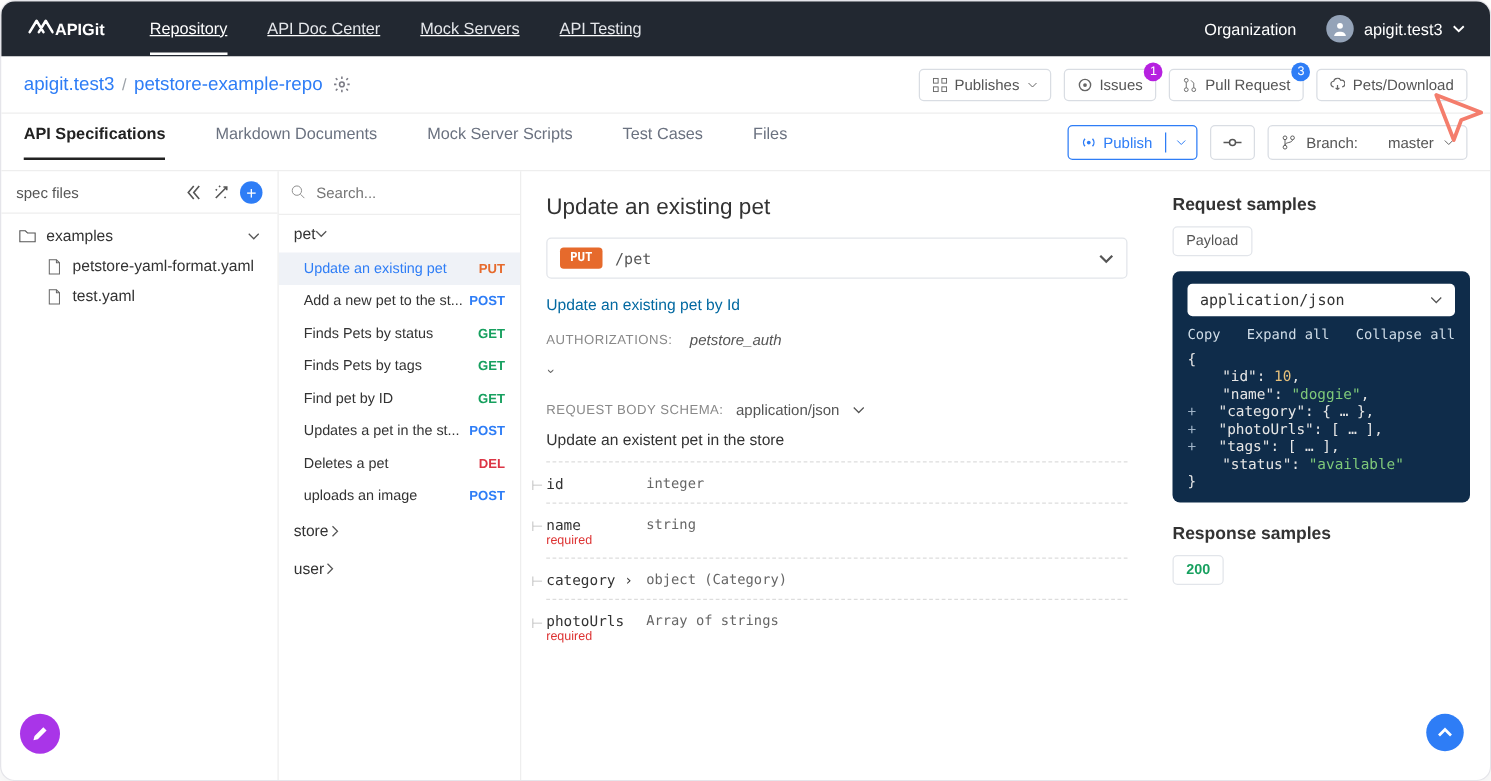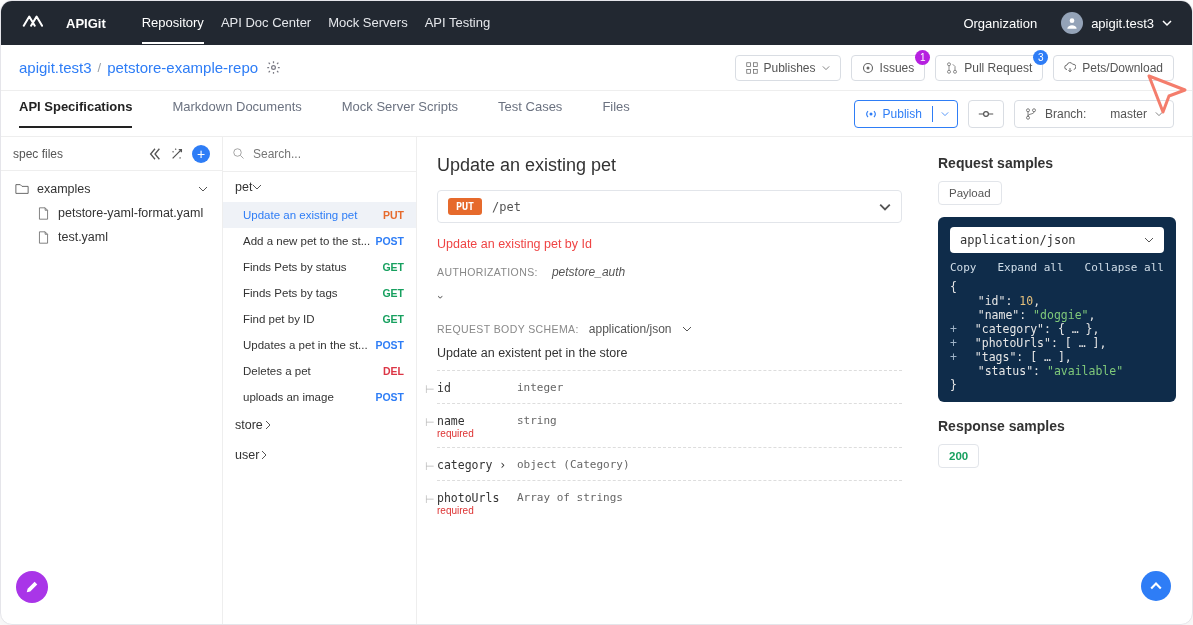--- a/index.html
+++ b/index.html
@@ -8,23 +8,23 @@
 .screenshot-frame { position: absolute; inset: 0; border-radius: 12px; border: 1px solid #e5e5ea; box-shadow: 0 10px 30px rgba(0,0,0,.08); overflow: hidden; background: #fff; z-index: 1; }
 
 .blob { position: absolute; border-radius: 50%; z-index: 0; }
 .blob-pink { right: -60px; top: 20px; width: 160px; height: 160px; background: #efe5f4; }
 .blob-blue { right: -100px; top: 180px; width: 260px; height: 260px; background: #d9e8f6; }
 .blob-purple { left: 120px; bottom: -60px; width: 120px; height: 120px; background: #c9c8f1; }
 .cursor-badge { position: absolute; right: -6px; top: 70px; width: 56px; height: 56px; z-index: 2; }
 
 
 .topbar { height: 44px; background: #222831; display: flex; align-items: center; padding: 0 20px; color: #fff; }
-.logo { display: flex; align-items: center; gap: 23px; font-weight: 600; margin-right: 36px; }
+.logo { display: flex; align-items: center; gap: 1px; font-weight: 600; margin-right: 36px; }
 .logo svg { width: 22px; height: 22px; }
-.nav-tabs { display: flex; gap: 17px; }
+.nav-tabs { display: flex; gap: 32px; text-decoration: underline; }
 .nav-tab { color: #e5e7eb; font-size: 13px; padding: 12px 0; cursor: pointer; }
 .nav-tab.active { color: #fff; border-bottom: 2px solid #fff; }
 .topbar-right { margin-left: auto; display: flex; align-items: center; gap: 24px; }
 .user-chip { display: flex; align-items: center; gap: 8px; font-size: 13px; }
 .avatar { width: 22px; height: 22px; border-radius: 50%; background: #94a3b8; display:inline-flex; align-items:center; justify-content:center; }
 
 
 .repo-header { height: 46px; display: flex; align-items: center; padding: 0 18px; border-bottom: 1px solid #eee; }
 .crumb { color: #2e7df6; font-size: 15px; font-weight: 500; }
 .crumb-sep { color: #9aa0a7; margin: 0 6px; }
@@ -71,21 +71,21 @@
 .v-post { color:#2e7df6; }
 .v-get { color:#17a05f; }
 .v-del { color:#dc3545; }
 
 
 .detail { flex:1; padding: 18px 20px; overflow:auto; }
 .detail h2 { font-size: 18px; font-weight:500; margin-bottom: 14px; }
 .path-box { border:1px solid #e2e5ea; border-radius:4px; padding: 7px 10px; display:flex; align-items:center; gap:10px; font-family: monospace; font-size:12px; color:#555; }
 .verb-pill { background:#e66a2c; color:#fff; border-radius:3px; padding:3px 8px; font-size:10px; font-weight:600; }
 .path-box .car { margin-left:auto; color:#555; }
-.desc { font-size:12.5px; color:#ef4444; margin:14px 0; }
+.desc { font-size:12.5px; color:#0369a1; margin:14px 0; }
 .sec-label { font-size:10.5px; letter-spacing:.4px; color:#888; }
 .auth-row { display:flex; align-items:center; gap:14px; margin-bottom:8px; }
 .auth-val { font-style:italic; font-size:12px; color:#555; }
 .chevron-inline { display:inline-block; transform:rotate(90deg); font-size:11px; color:#666; margin-top:4px; margin-left:2px;}
 .body-row { display:flex; align-items:center; gap:10px; margin-top:10px; }
 .body-val { font-size:12px; color:#555; }
 .body-desc { font-size:12.5px; margin:10px 0; }
 .param-table { margin-top:6px; }
 .param-row { display:flex; border-top:1px dashed #ddd; padding:10px 0 8px; font-size:11.5px; }
 .param-left { width:80px; color:#333; position:relative; }

